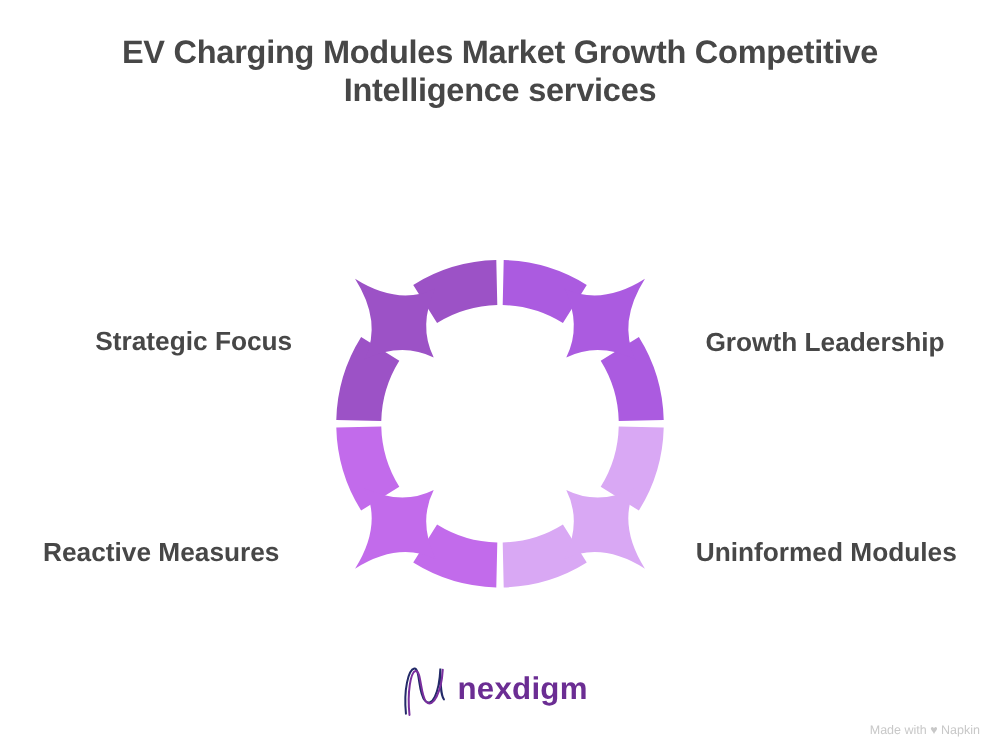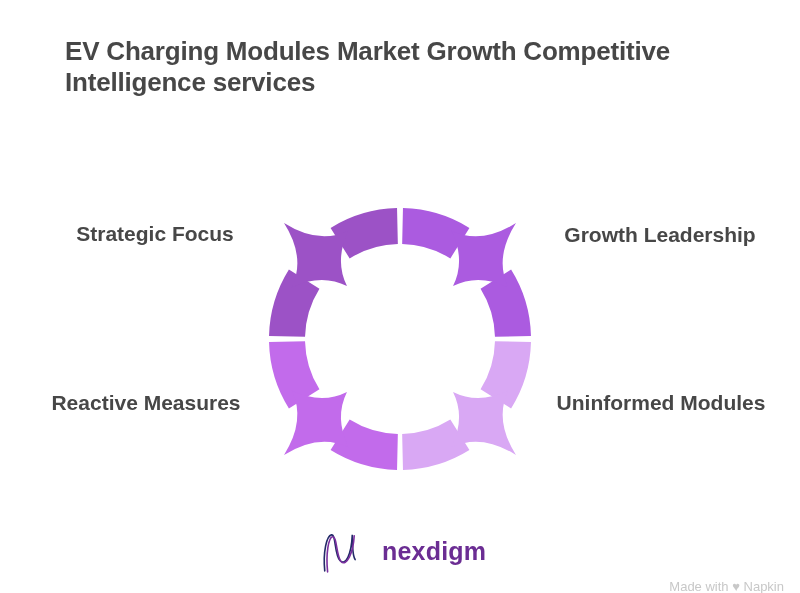--- a/index.html
+++ b/index.html
@@ -2,37 +2,37 @@
 <html><head>
 <meta charset="utf-8">
 <style>
   html,body{margin:0;padding:0}
   body{
     width:800px;height:593px;position:relative;overflow:hidden;
     background:#ffffff;font-family:"Liberation Sans",sans-serif;
   }
   .title{
     position:absolute;top:26px;left:50%;transform:translateX(-50%);
-    width:690px;margin:10px;
+    width:690px;margin:0;text-align:center;
     font-size:26px;line-height:31px;font-weight:700;color:#474747;
     letter-spacing:-0.2px;
   }
   .seg-label{
     position:absolute;transform:translate(-50%,-50%);
-    font-size:21px;font-weight:700;color:#474747;white-space:nowrap;
+    font-size:21px;font-weight:700;color:#474747;white-space:nowrap;margin-top:40px;
   }
   .pos-top-left{left:155px;top:234px}
   .pos-top-right{left:660px;top:235px}
-  .pos-bottom-left{left:146px;top:403px}
+  .pos-bottom-left{left:129px;top:403px}
   .pos-bottom-right{left:661px;top:403px}
   #cycle-svg{position:absolute;left:230px;top:169px;overflow:visible}
   .logo{position:absolute;left:320px;top:529px;display:flex;align-items:center}
   .logo-mark{display:block}
-  .logo-text{font-size:25px;font-weight:700;color:#6B2D93;margin-left:24px;letter-spacing:0.2px}
-  .watermark{position:absolute;right:16px;top:579px;font-size:13px;color:#c8c8c8;white-space:nowrap}
+  .logo-text{font-size:25px;font-weight:700;color:#6B2D93;margin-left:8px;letter-spacing:0.2px}
+  .watermark{position:absolute;right:16px;top:579px;font-size:10px;color:#c8c8c8;white-space:nowrap}
 </style>
 </head>
 <body>
 
 <h1 class="title">EV Charging Modules Market Growth Competitive Intelligence services</h1>
 
 <svg id="cycle-svg" width="340" height="340" viewBox="0 0 340 340">
     <g fill="#9C52C6">
       <path d="M 167.03 39.03 A 131 131 0 0 0 100.58 58.91 L 119.66 89.44 A 95 95 0 0 1 167.84 75.02 Z"></path>
       <path d="M 58.91 100.58 A 131 131 0 0 0 39.03 167.03 L 75.02 167.84 A 95 95 0 0 1 89.44 119.66 Z"></path>

